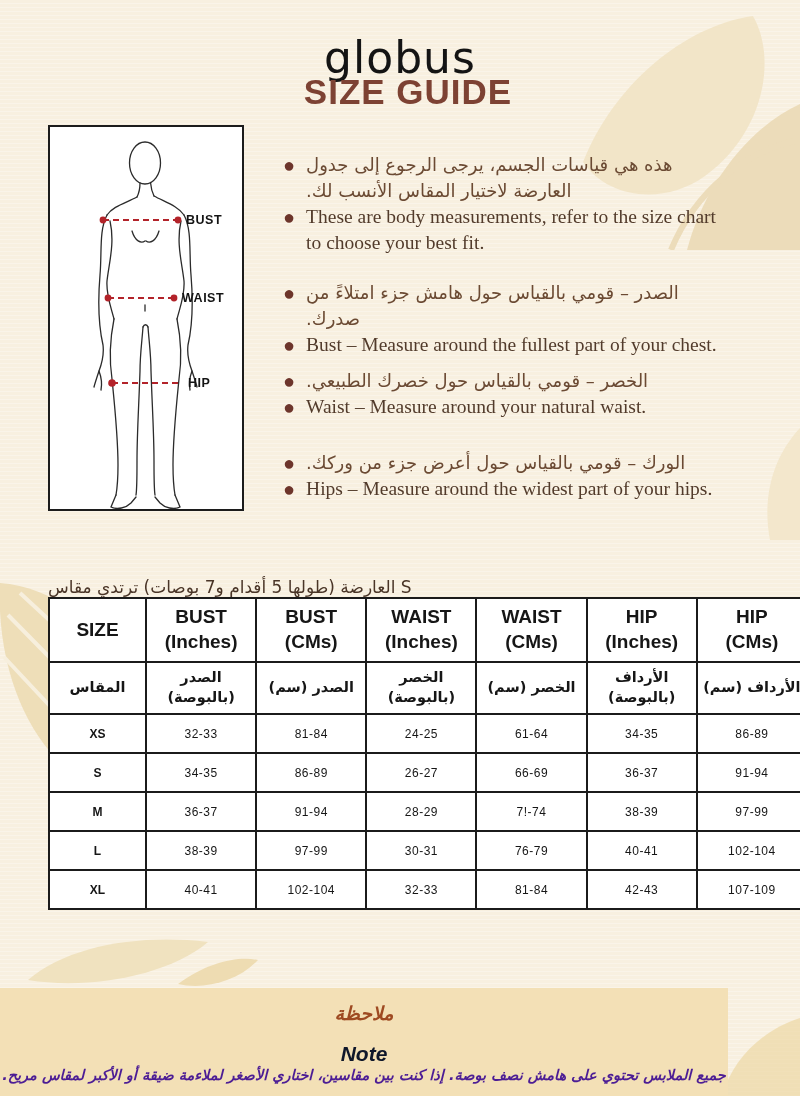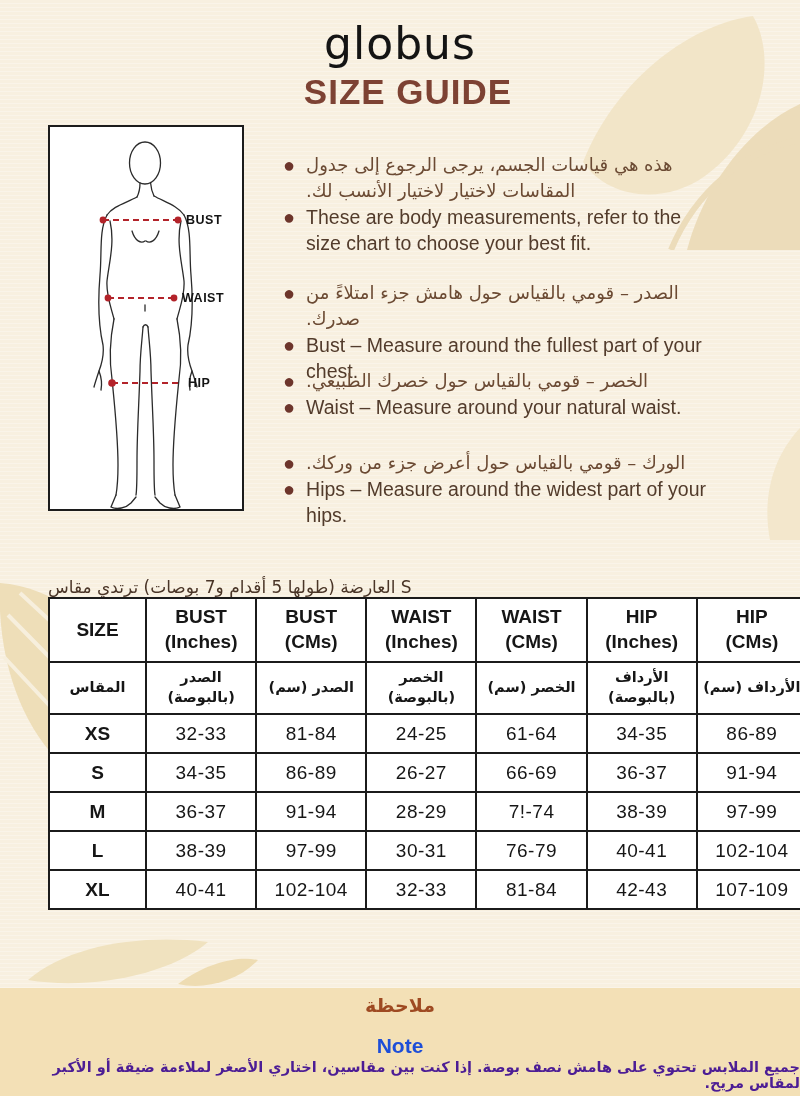--- a/index.html
+++ b/index.html
@@ -4,56 +4,56 @@
 <style>
   html,body{margin:0;padding:0;}
   #canvas{
     position:relative;width:800px;height:1096px;overflow:hidden;
     background:#f8f0e0;
     background-image:repeating-linear-gradient(0deg, rgba(255,255,255,0.28) 0 1px, rgba(0,0,0,0) 1px 4px);
     font-family:"Liberation Sans",sans-serif;
   }
   .deco{position:absolute;z-index:0;pointer-events:none;}
   
-  .brand{position:absolute;top:18px;left:0;width:100%;text-align:center;z-index:2;
+  .brand{position:absolute;top:32px;left:0;width:100%;text-align:center;z-index:2;
     font-family:"DejaVu Sans",sans-serif;font-size:44px;font-weight:400;letter-spacing:1px;color:#141414;}
   .guide-title{position:absolute;top:72px;left:8px;width:100%;text-align:center;z-index:2;
     font-size:35px;font-weight:700;letter-spacing:1px;color:#7d4233;}
   
   .figure-panel{position:absolute;left:48px;top:125px;width:196px;height:386px;
     background:#ffffff;border:2px solid #1c1c1c;box-sizing:border-box;z-index:2;}
   
   .bullets{position:absolute;left:283px;top:152px;width:437px;z-index:2;}
   .bullet-group{position:absolute;left:0;width:437px;}
   .bullet-row{display:flex;align-items:flex-start;}
   .bullet-dot{color:#6d352b;font-size:20px;line-height:26px;margin-right:11px;flex:0 0 auto;}
   .b-ar{direction:rtl;text-align:left;font-family:"DejaVu Sans",sans-serif;
     font-size:18px;line-height:26px;color:#6b4a33;flex:1;}
-  .b-en{font-family:Liberation Sans, sans-serif;font-size:19.5px;line-height:26px;color:#523b2b;flex:1;}
+  .b-en{font-family:Liberation Serif, serif;font-size:19.5px;line-height:26px;color:#523b2b;flex:1;}
   
   .model-note{position:absolute;left:48px;top:531px;z-index:2;}
   .model-ar{font-family:"DejaVu Sans",sans-serif;font-size:17px;line-height:25px;color:#4a3527;margin-top:44px;}
   .model-en{font-family:"Liberation Serif",serif;font-size:14px;line-height:25px;color:#2e2419;}
   
   .table-wrap{position:absolute;left:48px;top:597px;z-index:2;}
   table.size-table{border-collapse:collapse;width:760px;table-layout:fixed;background:#ffffff;}
   .size-table th,.size-table td{border:2px solid #1b1b1b;text-align:center;vertical-align:middle;
     color:#161616;padding:0 2px;}
   .size-table col.c-size{width:97px;}
   tr.hrow-en th{height:62px;font-size:19px;font-weight:700;white-space:pre-line;line-height:1.3;}
   tr.hrow-ar th{height:50px;font-family:"DejaVu Sans",sans-serif;direction:rtl;
     font-size:14.5px;font-weight:700;white-space:pre-line;line-height:1.35;}
-  tr.drow td{height:37px;font-size:19px;font-weight:500;letter-spacing:0.5px;margin-top:34px;}
+  tr.drow td{height:37px;font-size:12px;font-weight:500;letter-spacing:0.5px;margin-top:34px;}
   tr.drow td.size-cell{font-weight:700;letter-spacing:0;}
   
-  .note-footer{position:absolute;left:0;bottom:0;width:800px;height:108px;background:#f3e0b6;z-index:1;}
+  .note-footer{position:absolute;left:0;bottom:0;width:728px;height:108px;background:#f3e0b6;z-index:1;font-style:italic;}
   .note-footer .inner{position:relative;z-index:2;width:100%;height:100%;
     display:flex;flex-direction:column;align-items:center;justify-content:center;gap:1px;}
   .note-title-ar{font-family:"DejaVu Sans",sans-serif;font-size:19px;font-weight:700;color:#9e4a22;}
-  .note-title-en{font-size:21px;font-weight:700;color:#1d4ed8;margin-top:17px;}
+  .note-title-en{font-size:21px;font-weight:700;color:#0f172a;margin-top:17px;}
   .note-body-ar{direction:rtl;font-family:"DejaVu Sans",sans-serif;font-size:14.5px;font-weight:700;
     color:#4c1d95;}
   .note-body-en{font-size:16.5px;color:#6f512f;margin-top:2px;}
 </style>
 </head>
 <body>
 
 <div id="canvas">
 
   <svg class="deco" style="right:0;top:0;" width="235" height="250" viewBox="0 0 235 250">
@@ -121,21 +121,21 @@
         <text x="132" y="175">WAIST</text>
         <text x="138" y="260">HIP</text>
       </g>
     </svg>
   </div>
 
   <div class="bullets">
     <div class="bullet-group" style="top:0;">
       <div class="bullet-row">
           <span class="bullet-dot">●</span>
-        <div class="b-ar">هذه هي قياسات الجسم، يرجى الرجوع إلى جدول المقاسات لاختيار لاختيار الأنسب لك.</div>
+        <div class="b-ar">هذه هي قياسات الجسم، يرجى الرجوع إلى جدول العارضة لاختيار المقاس الأنسب لك.</div>
         </div>
       <div class="bullet-row">
           <span class="bullet-dot">●</span>
         <div class="b-en">These are body measurements, refer to the size chart to choose your best fit.</div>
         </div>
     </div>
     <div class="bullet-group" style="top:128px;">
       <div class="bullet-row">
           <span class="bullet-dot">●</span>
         <div class="b-ar">الصدر – قومي بالقياس حول هامش جزء امتلاءً من صدرك.</div>

